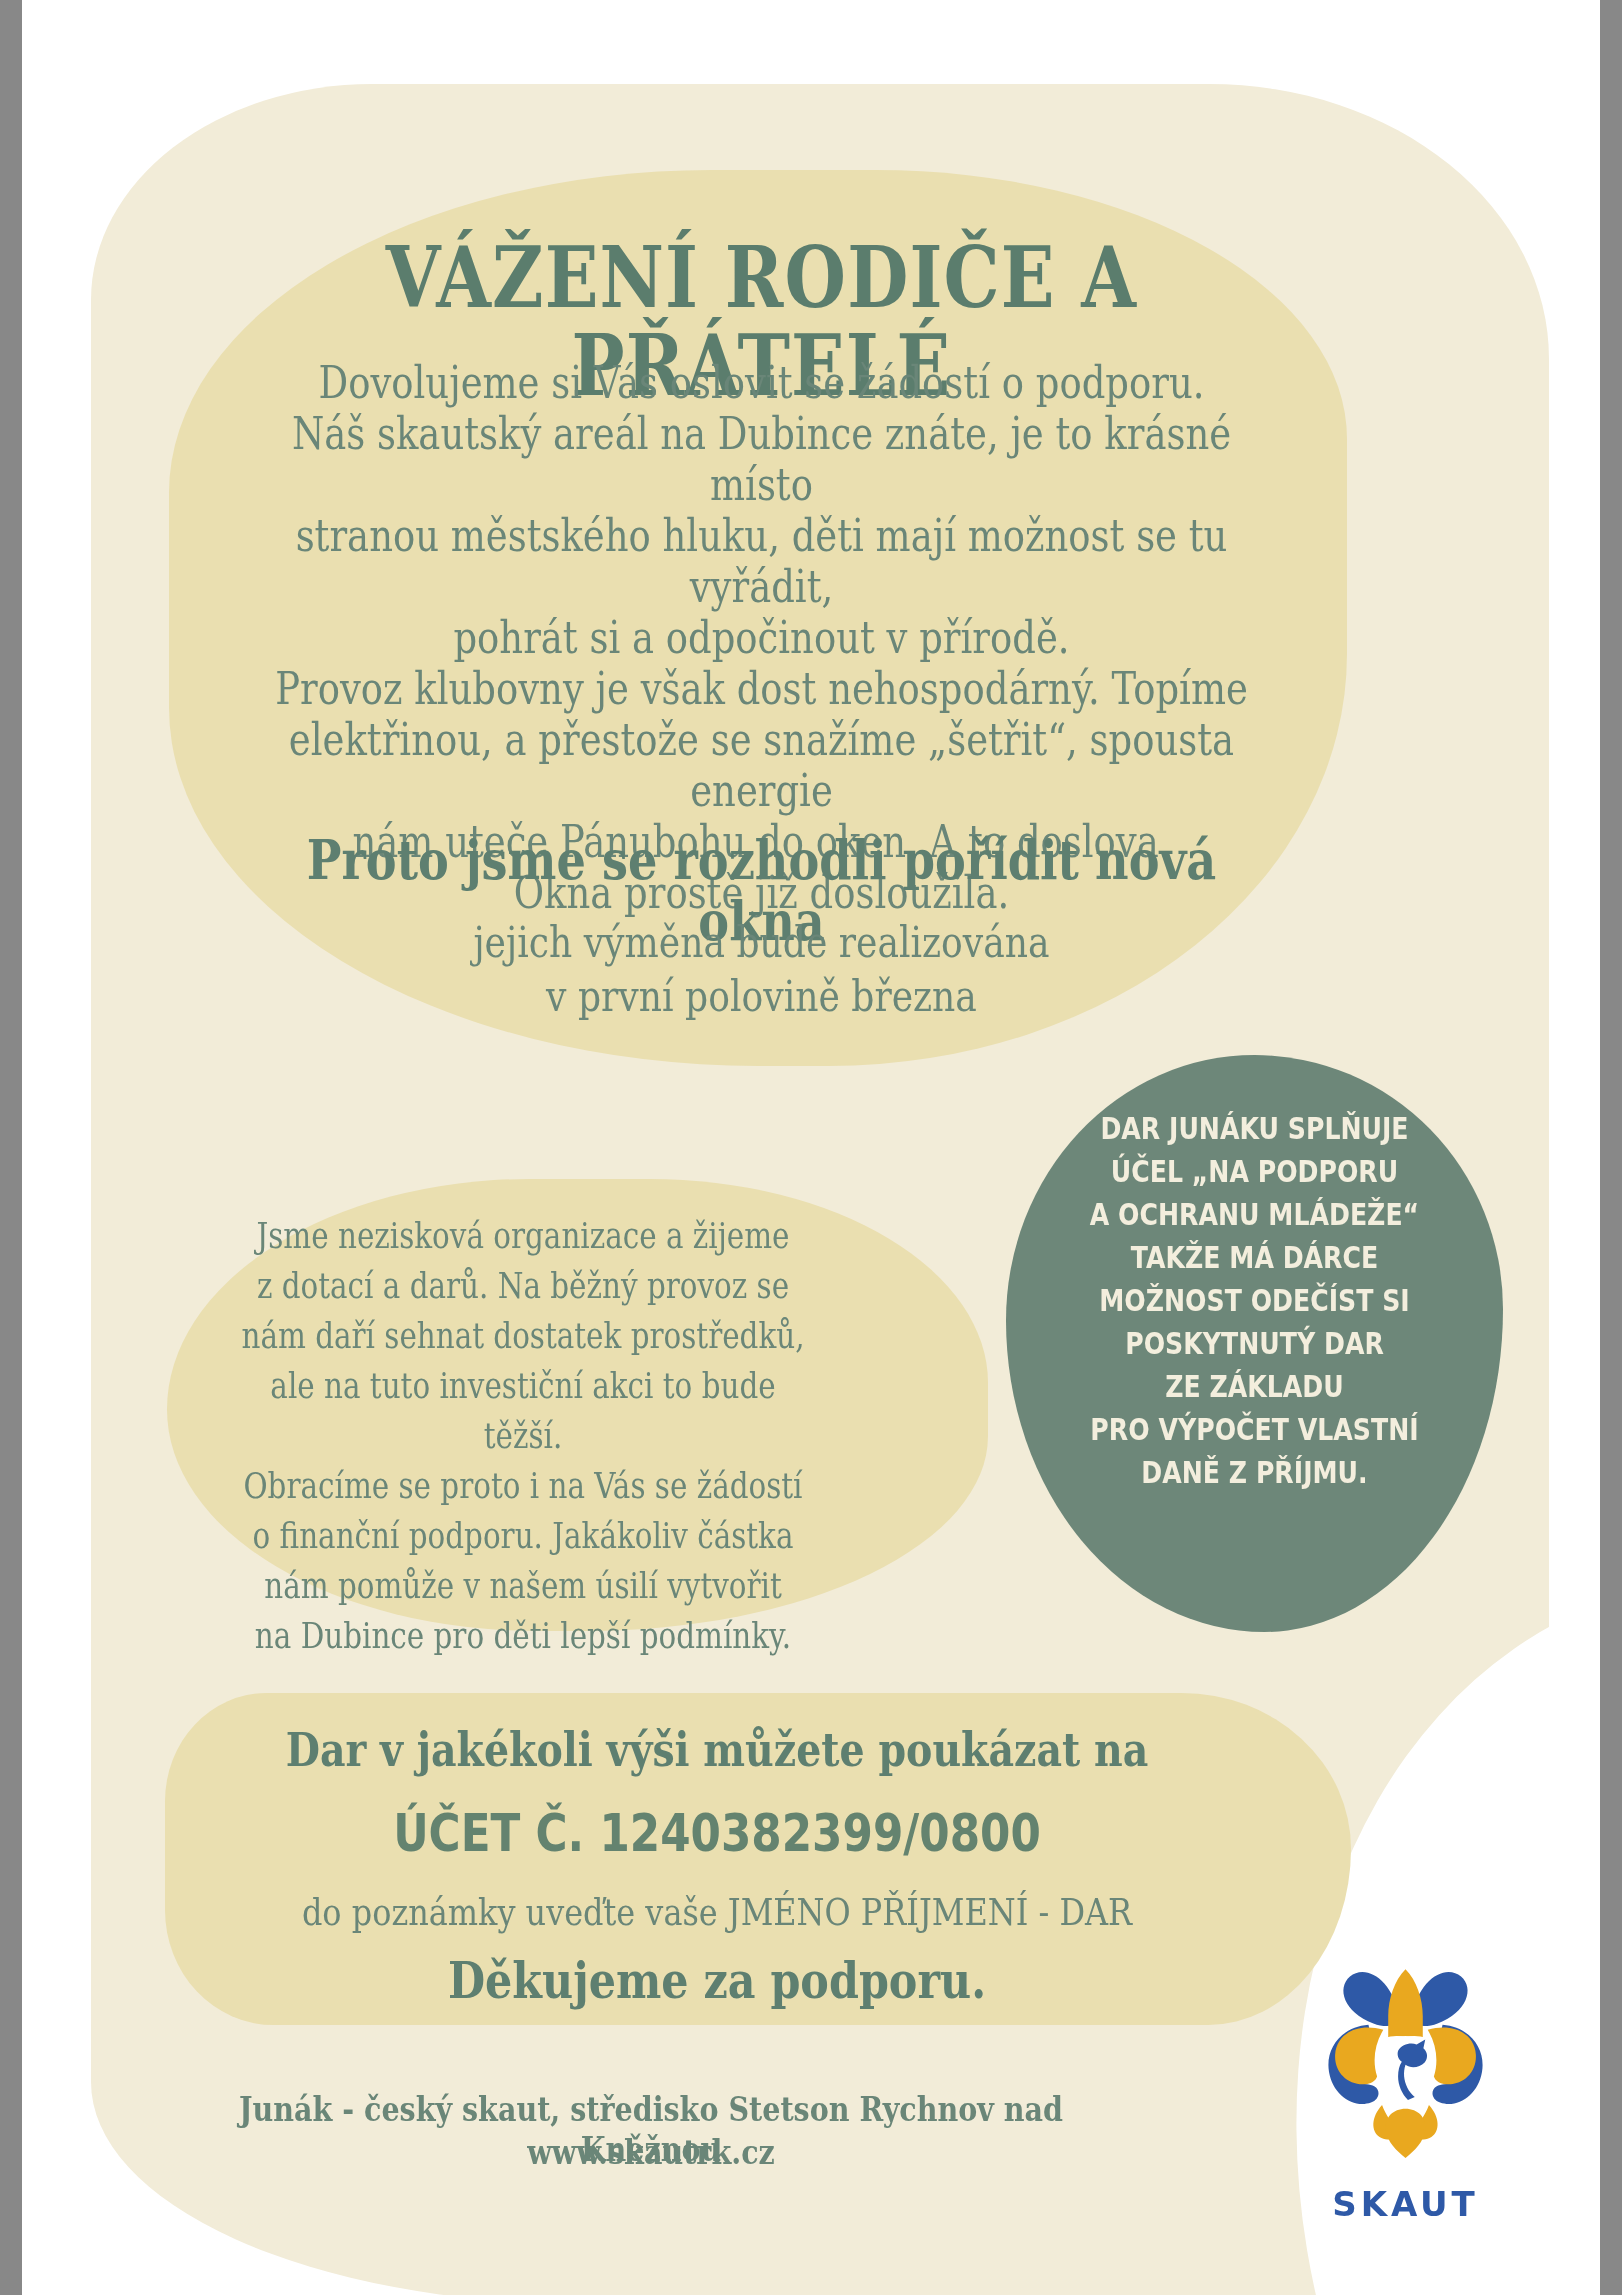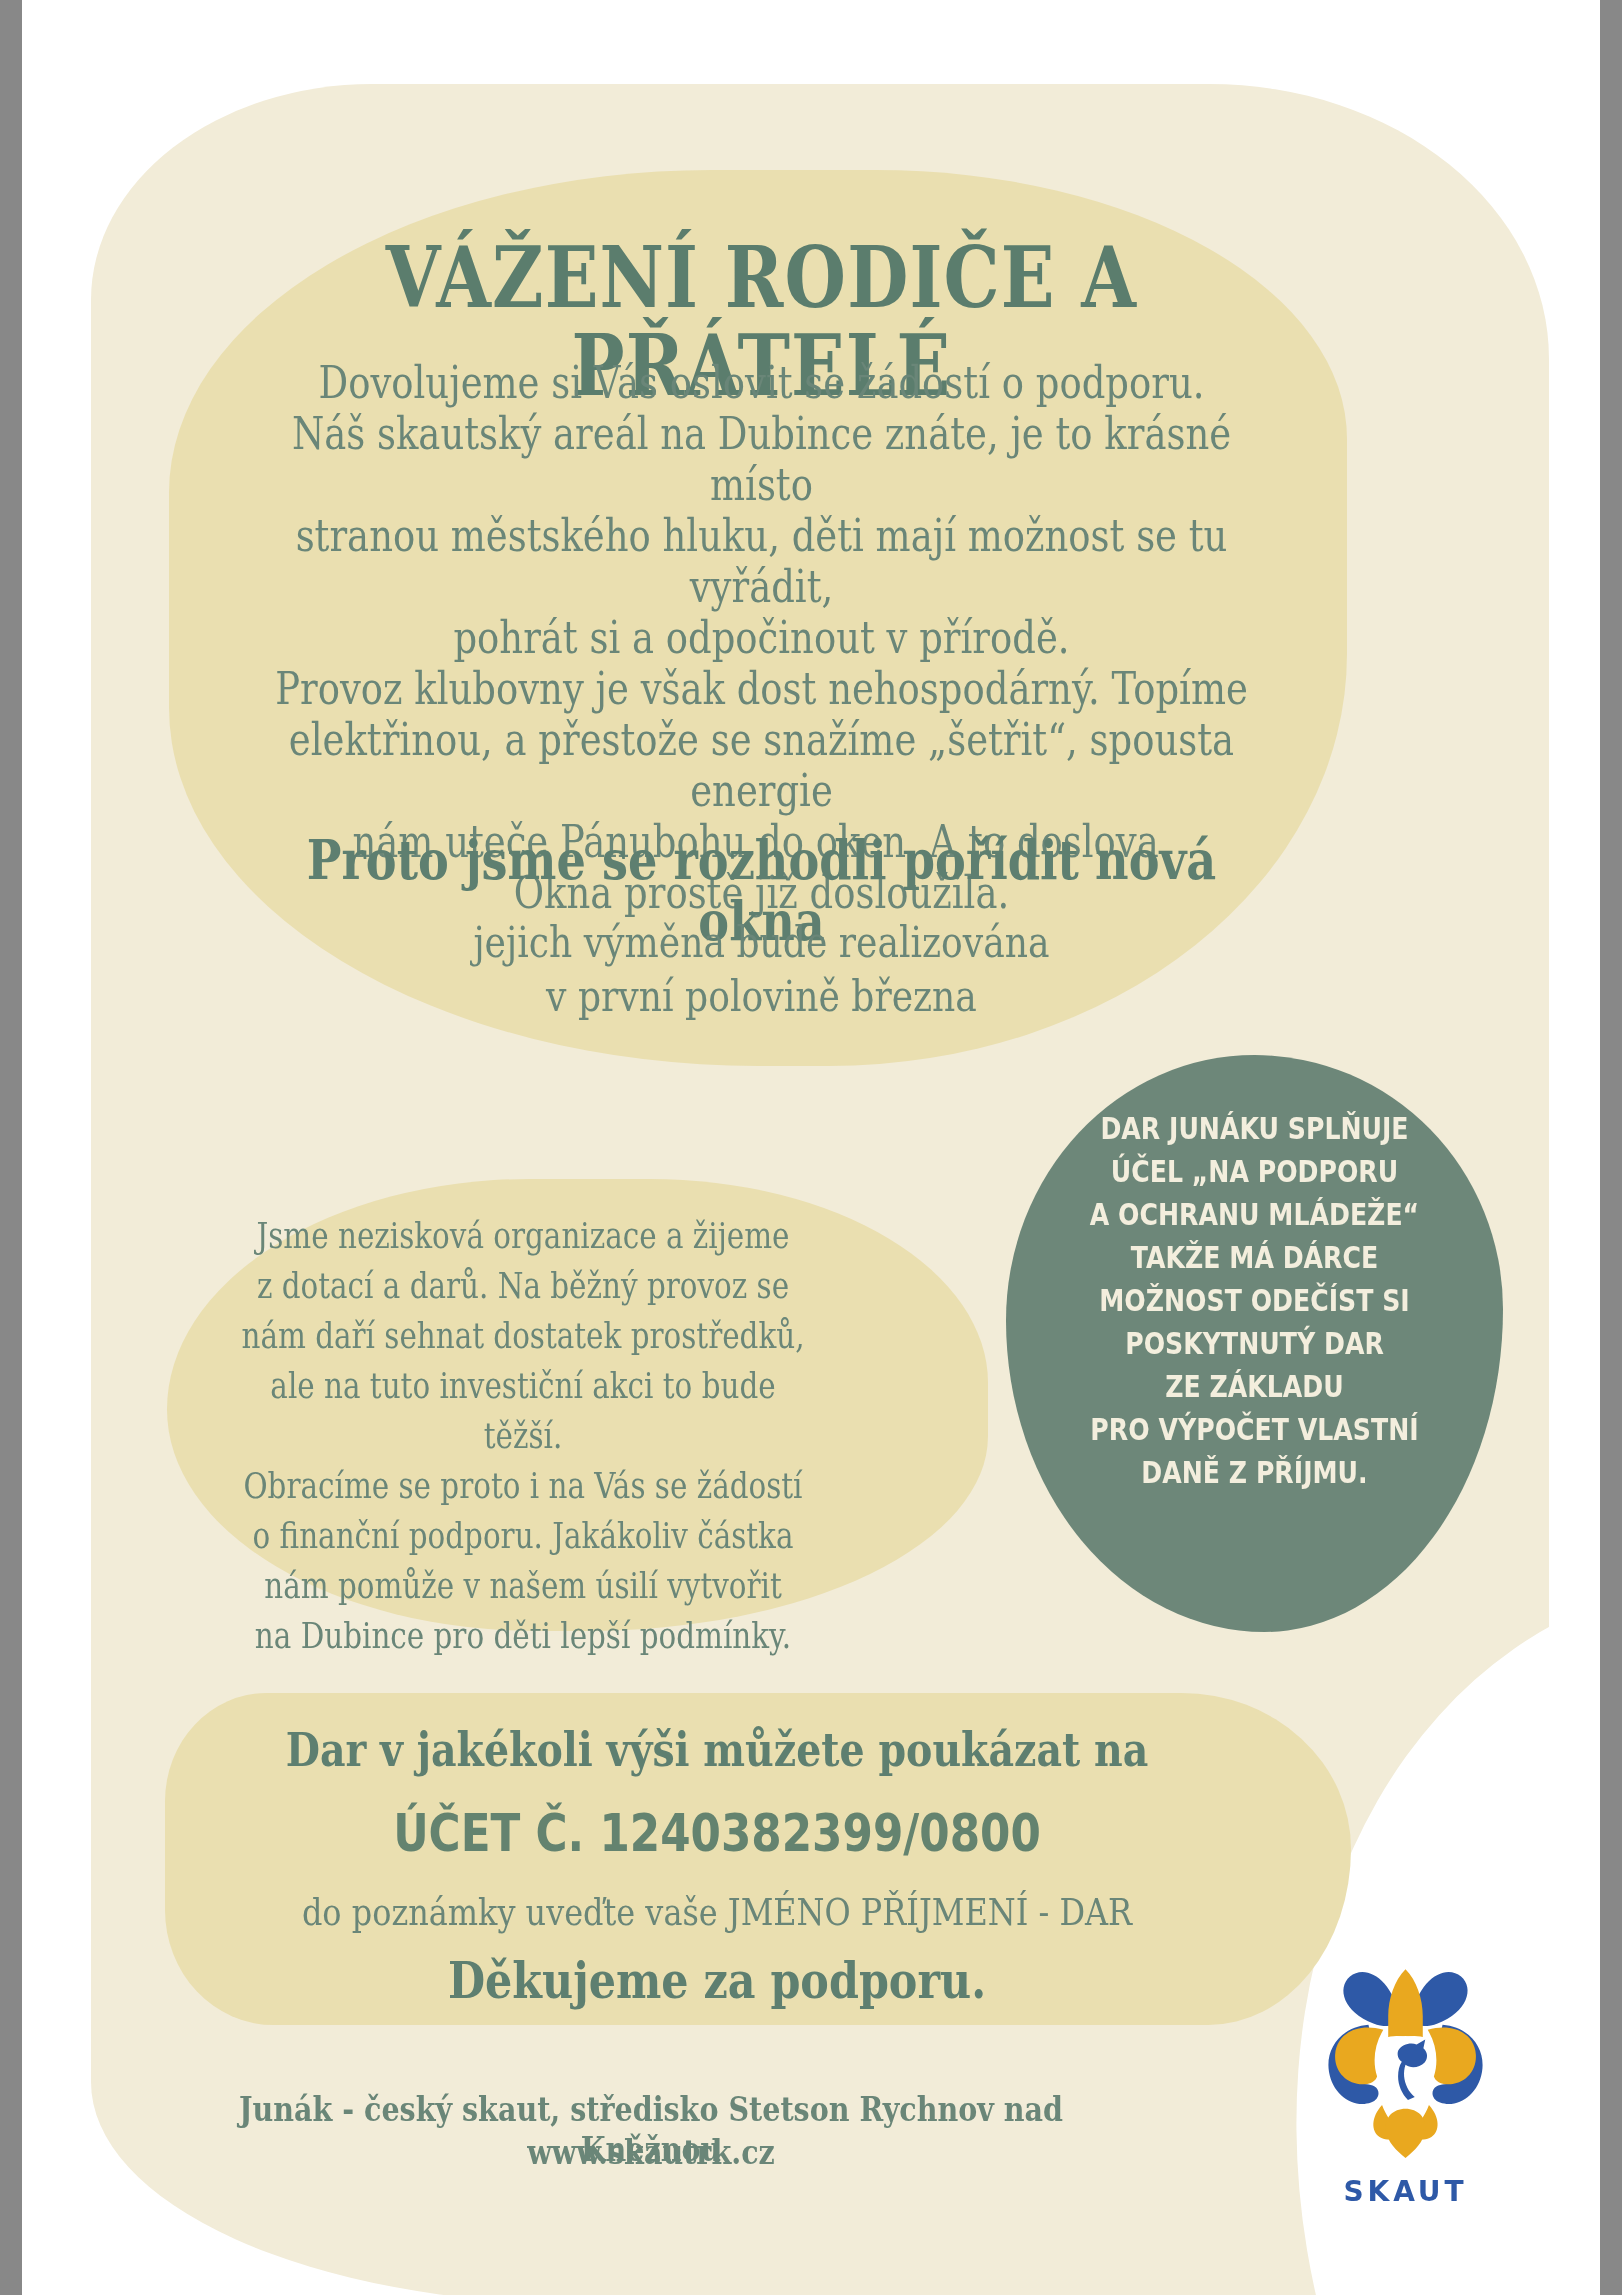--- a/index.html
+++ b/index.html
@@ -84,23 +84,23 @@
   .donation-thanks {
     left:139px; top:1950px; width:1112px;
     font-size:51px; font-weight:bold; color:#5e7f70;
   }
   .footer-org  { left:73px; top:2089px; width:1112px; font-size:34px; font-weight:bold; color:#6a8678; }
   .footer-web  { left:73px; top:2132px; width:1112px; font-size:34px; font-weight:bold; color:#6a8678; }
   
   .logo { position:absolute; left:1279px; top:1947px; width:209px; z-index:5; text-align:center; }
   .logo svg { display:block; width:209px; height:216px; }
   .logo-wordmark {
-    margin-top:12px;
+    margin-top:21px;
     font-family:"DejaVu Sans", sans-serif;
-    font-size:28px; font-weight:bold; color:#2e59a7; letter-spacing:3.9px;
+    font-size:34px; font-weight:bold; color:#2e59a7; letter-spacing:3.9px;
   }
 </style>
 </head>
 <body>
 
 <div class="page">
 
   <div class="blob cream-blob"></div>
   <div class="blob white-cutout"></div>
   <div class="blob khaki-top"></div>

